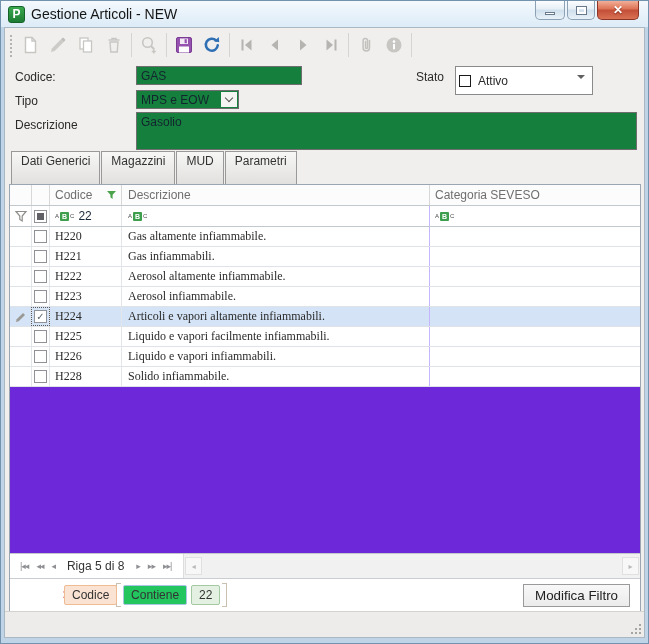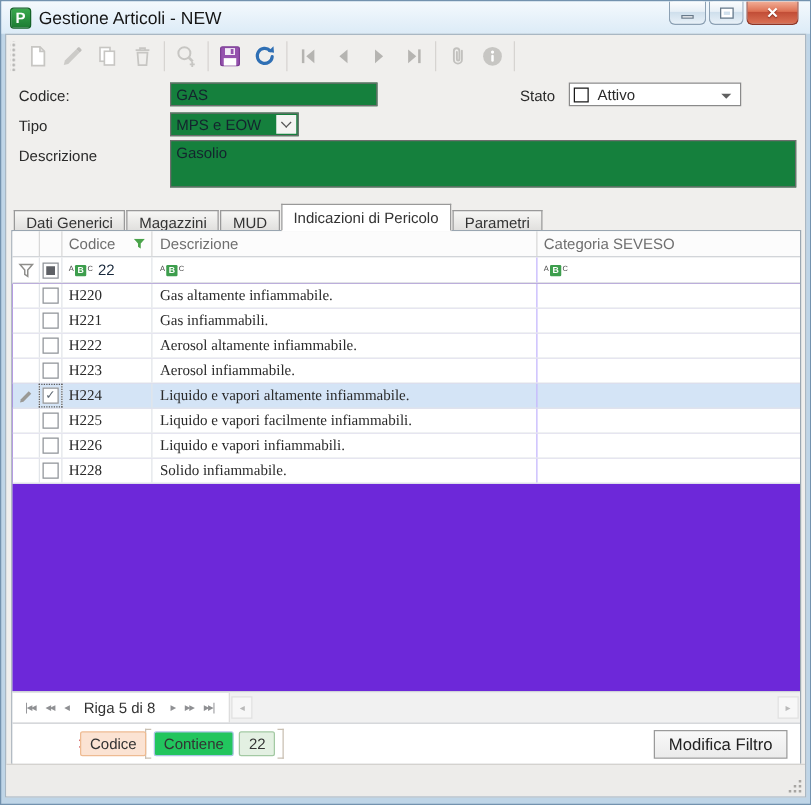--- a/index.html
+++ b/index.html
@@ -42,21 +42,21 @@
   .field{position:absolute;border:1px solid #6e6e6e;background:#15803d;display:flex;align-items:center;padding-left:4px;color:#14242e;}
   .combo-white{position:absolute;border:1px solid #8a8a8a;background:#fff;display:flex;align-items:center;padding-left:3px;}
   .swatch{width:12px;height:12px;border:1px solid #1a1a1a;background:#fff;margin-right:7px;}
   .dd-arrow{position:absolute;right:7px;top:8px;width:0;height:0;
     border-left:4px solid transparent;border-right:4px solid transparent;border-top:4px solid #606060;}
   .chev-box{position:absolute;right:1px;top:1px;bottom:1px;width:16px;background:#f4f4f2;
     display:flex;align-items:center;justify-content:center;}
   .chev{width:6px;height:6px;border-right:1px solid #555;border-bottom:1px solid #555;transform:rotate(45deg);margin-top:-3px;}
   
   .tabs{position:absolute;top:134px;left:6px;right:4px;height:22px;display:flex;align-items:flex-end;}
-  .tab{height:16px;line-height:18px;padding:0 9px;border:1px solid #999;border-bottom:none;margin-right:1px;
+  .tab{height:33px;line-height:18px;padding:0 9px;border:1px solid #999;border-bottom:none;margin-right:1px;
     background:linear-gradient(#f7f7f5,#e1e0de);color:#333;}
   .tab.active{height:22px;line-height:21px;background:#fff;position:relative;z-index:3;margin-bottom:-1px;border-bottom:1px solid #fff;}
   
   .grid{position:absolute;top:156px;left:4px;width:632px;height:428px;border:1px solid #9aa6b1;background:#fff;display:flex;flex-direction:column;}
   .c-ind{width:22px;flex:none;display:flex;align-items:center;justify-content:center;border-right:1px solid #e2e5e9;}
   .c-chk{width:18px;flex:none;display:flex;align-items:center;justify-content:center;border-right:1px solid #e2e5e9;}
   .c-code{width:72px;flex:none;display:flex;align-items:center;padding-left:5px;border-right:1px solid #e2e5e9;}
   .c-desc{width:308px;flex:none;display:flex;align-items:center;padding-left:6px;border-right:1px solid #c4b5fd;}
   .c-sev{flex:1;display:flex;align-items:center;padding-left:5px;}
   .g-header{height:21px;flex:none;display:flex;background:#fcfcfc;border-bottom:1px solid #c3c8cd;color:#6f6f6f;}
@@ -213,21 +213,21 @@
           </svg>
       </div>
       <div class="tsep"></div>
     </div>
 
     <div class="form">
       <div class="flabel" style="left:10px;top:9px;">Codice:</div>
       <div class="field" style="left:131px;top:5px;width:166px;height:19px;">GAS</div>
 
       <div class="flabel" style="left:411px;top:9px;">Stato</div>
-      <div class="combo-white" style="left:450px;top:5px;width:138px;height:19px;">
+      <div class="combo-white" style="left:450px;top:5px;width:138px;height:29px;">
         <span class="swatch"></span>
         <span>Attivo</span>
         <span class="dd-arrow"></span>
       </div>
 
       <div class="flabel" style="left:10px;top:33px;">Tipo</div>
       <div class="field" style="left:131px;top:29px;width:103px;height:19px;">
         <span>MPS e EOW</span>
         <span class="chev-box">
             <span class="chev"></span>
@@ -235,21 +235,20 @@
       </div>
 
       <div class="flabel" style="left:10px;top:57px;">Descrizione</div>
       <div class="field" style="left:131px;top:51px;width:501px;height:38px;align-items:flex-start;padding-top:2px;">Gasolio</div>
     </div>
 
     <div class="tabs">
       <div class="tab">Dati Generici</div>
       <div class="tab">Magazzini</div>
       <div class="tab">MUD</div>
-      <div class="tab active">Indicazioni di Pericolo</div>
       <div class="tab">Parametri</div>
     </div>
 
     <div class="grid">
 
       <div class="g-header">
         <div class="c-ind"></div>
         <div class="c-chk"></div>
         <div class="c-code hcell">
           <span>Codice</span>
@@ -358,21 +357,21 @@
   <div class="g-row sel">
     <div class="c-ind">
       <svg class="pencil" width="14" height="14" viewBox="0 0 14 14">
                 <path d="M2 12l.7-2.7L9 3l2 2-6.3 6.3z" fill="#9a9995"></path>
               </svg>
     </div>
     <div class="c-chk">
               <span class="cbx checked"></span>
             </div>
     <div class="c-code">H224</div>
-    <div class="c-desc">Liquido e vapori altamente infiammabile.</div>
+    <div class="c-desc">Articoli e vapori altamente infiammabili.</div>
     <div class="c-sev"></div>
   </div>
 
   <div class="g-row">
     <div class="c-ind">
       <svg class="pencil" width="14" height="14" viewBox="0 0 14 14">
                 <path d="M2 12l.7-2.7L9 3l2 2-6.3 6.3z" fill="#9a9995"></path>
               </svg>
     </div>
     <div class="c-chk">

